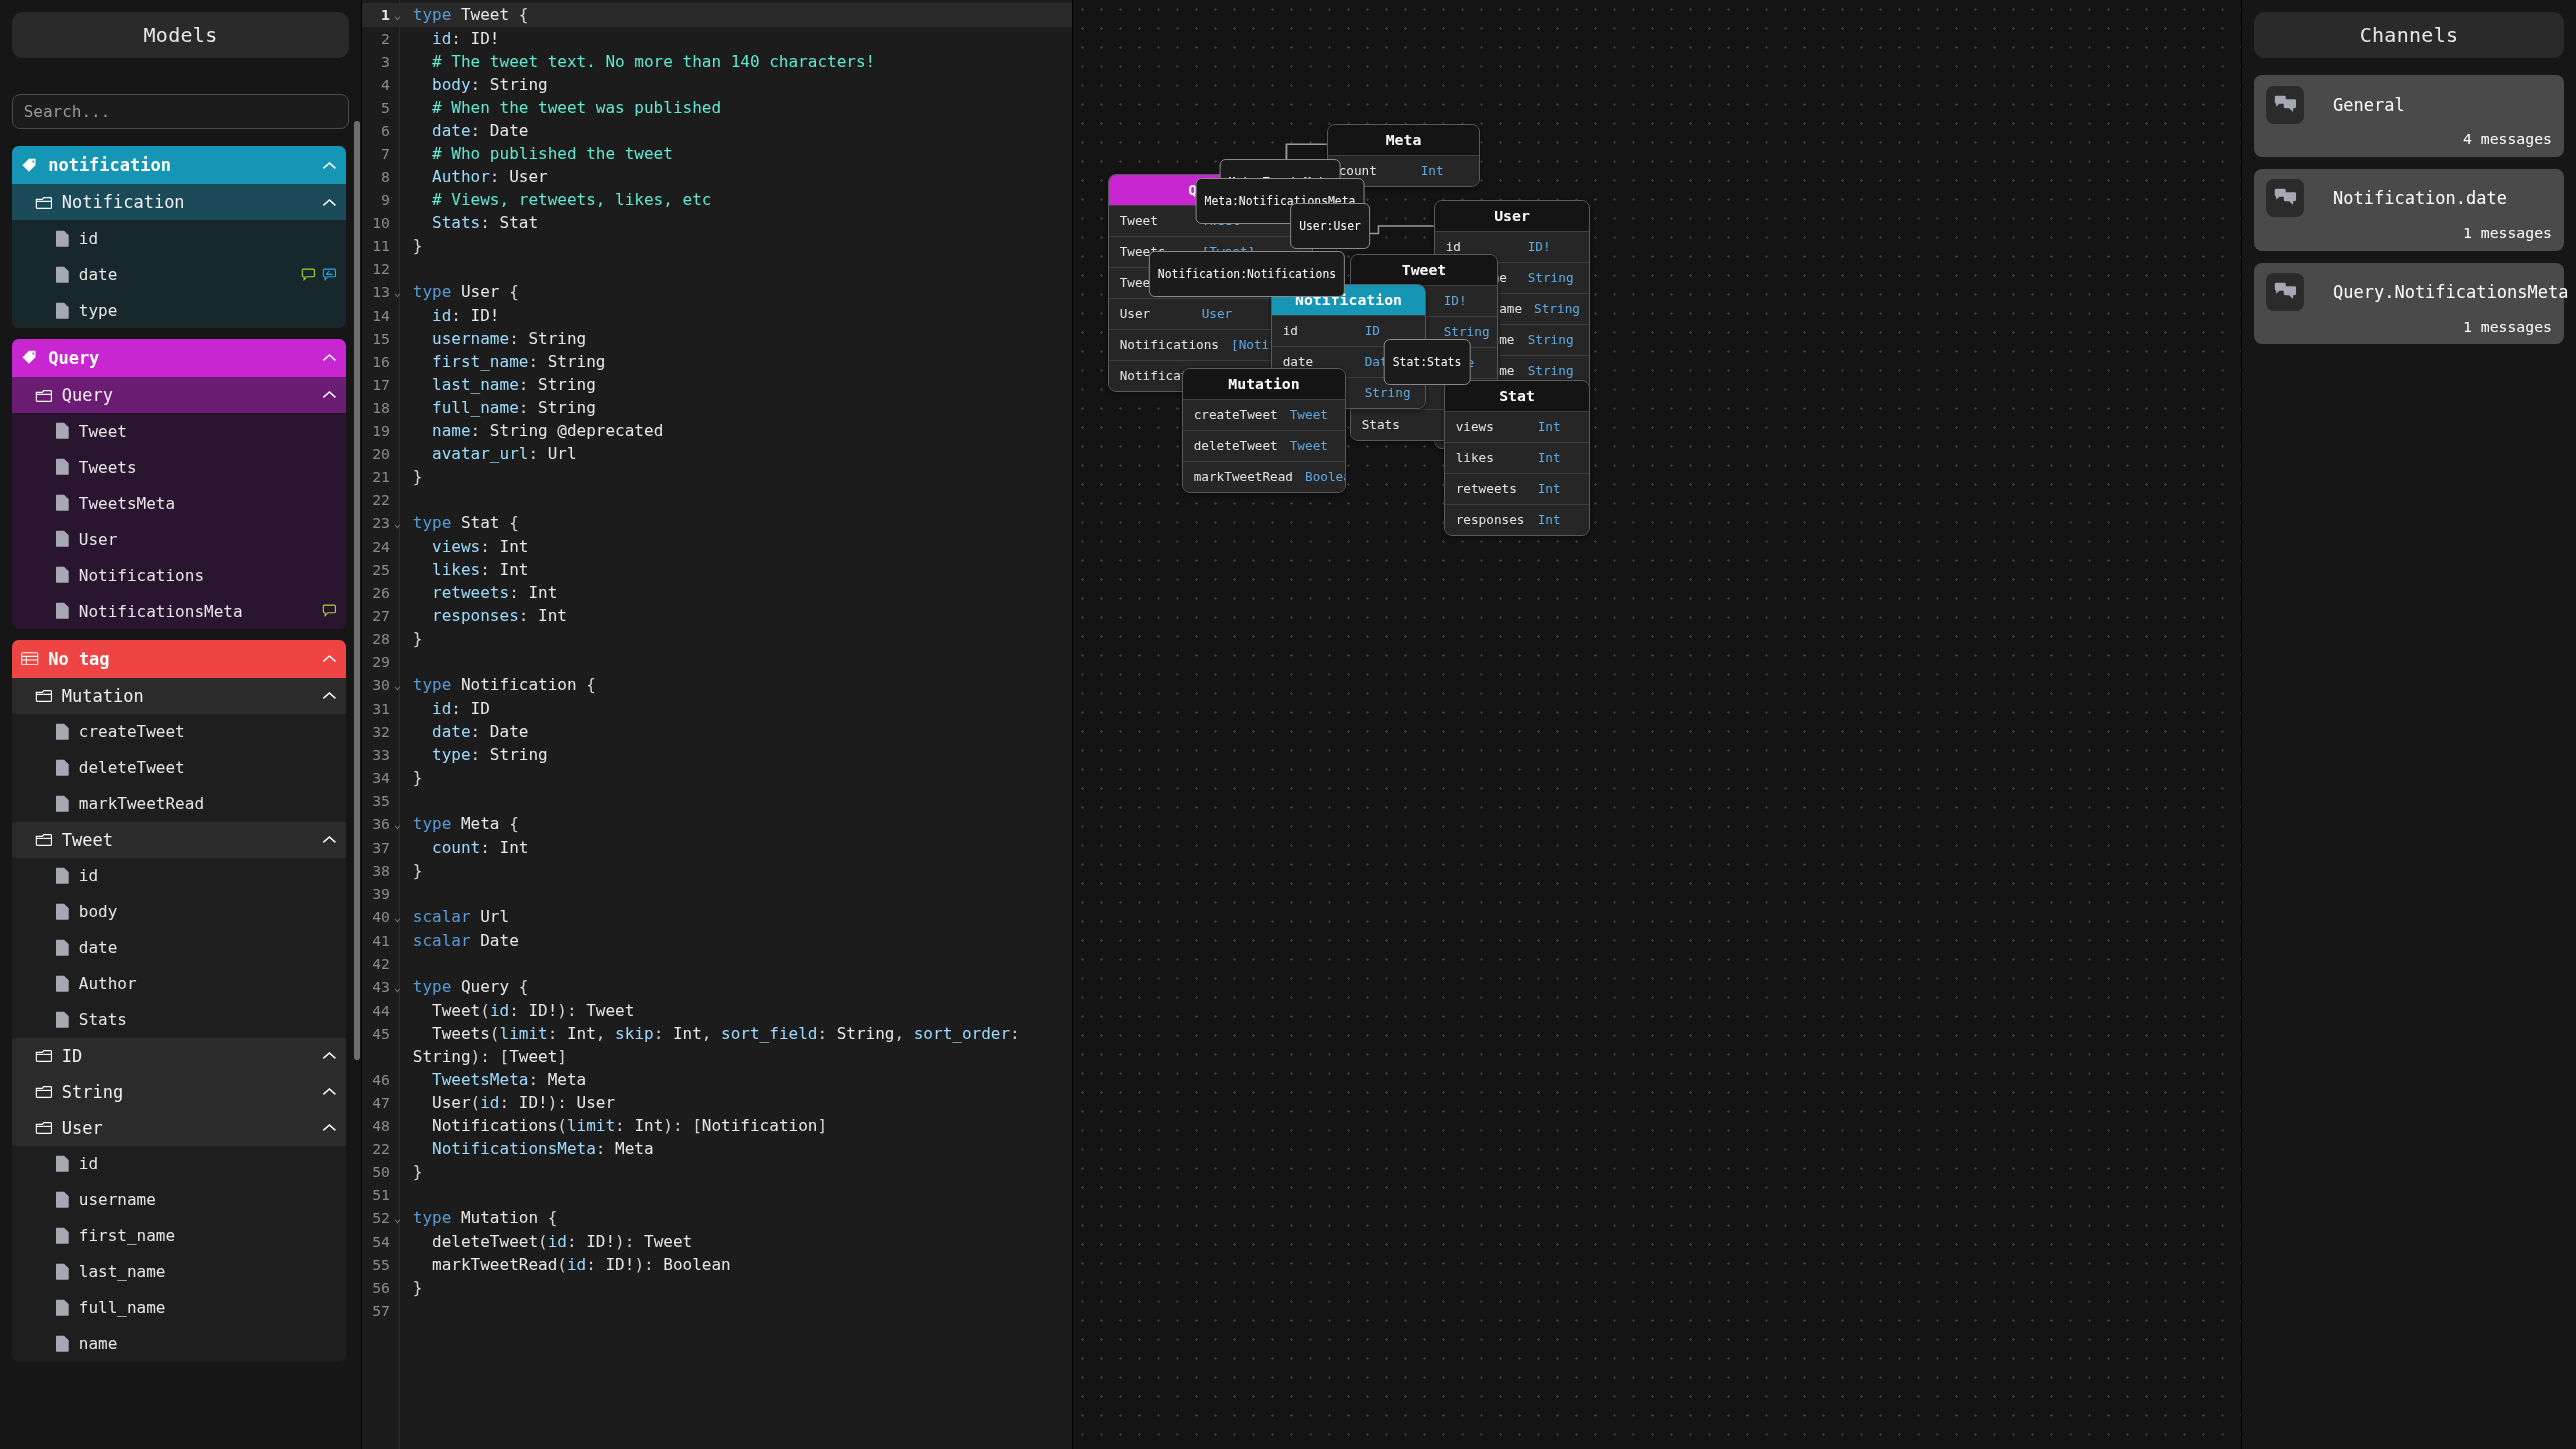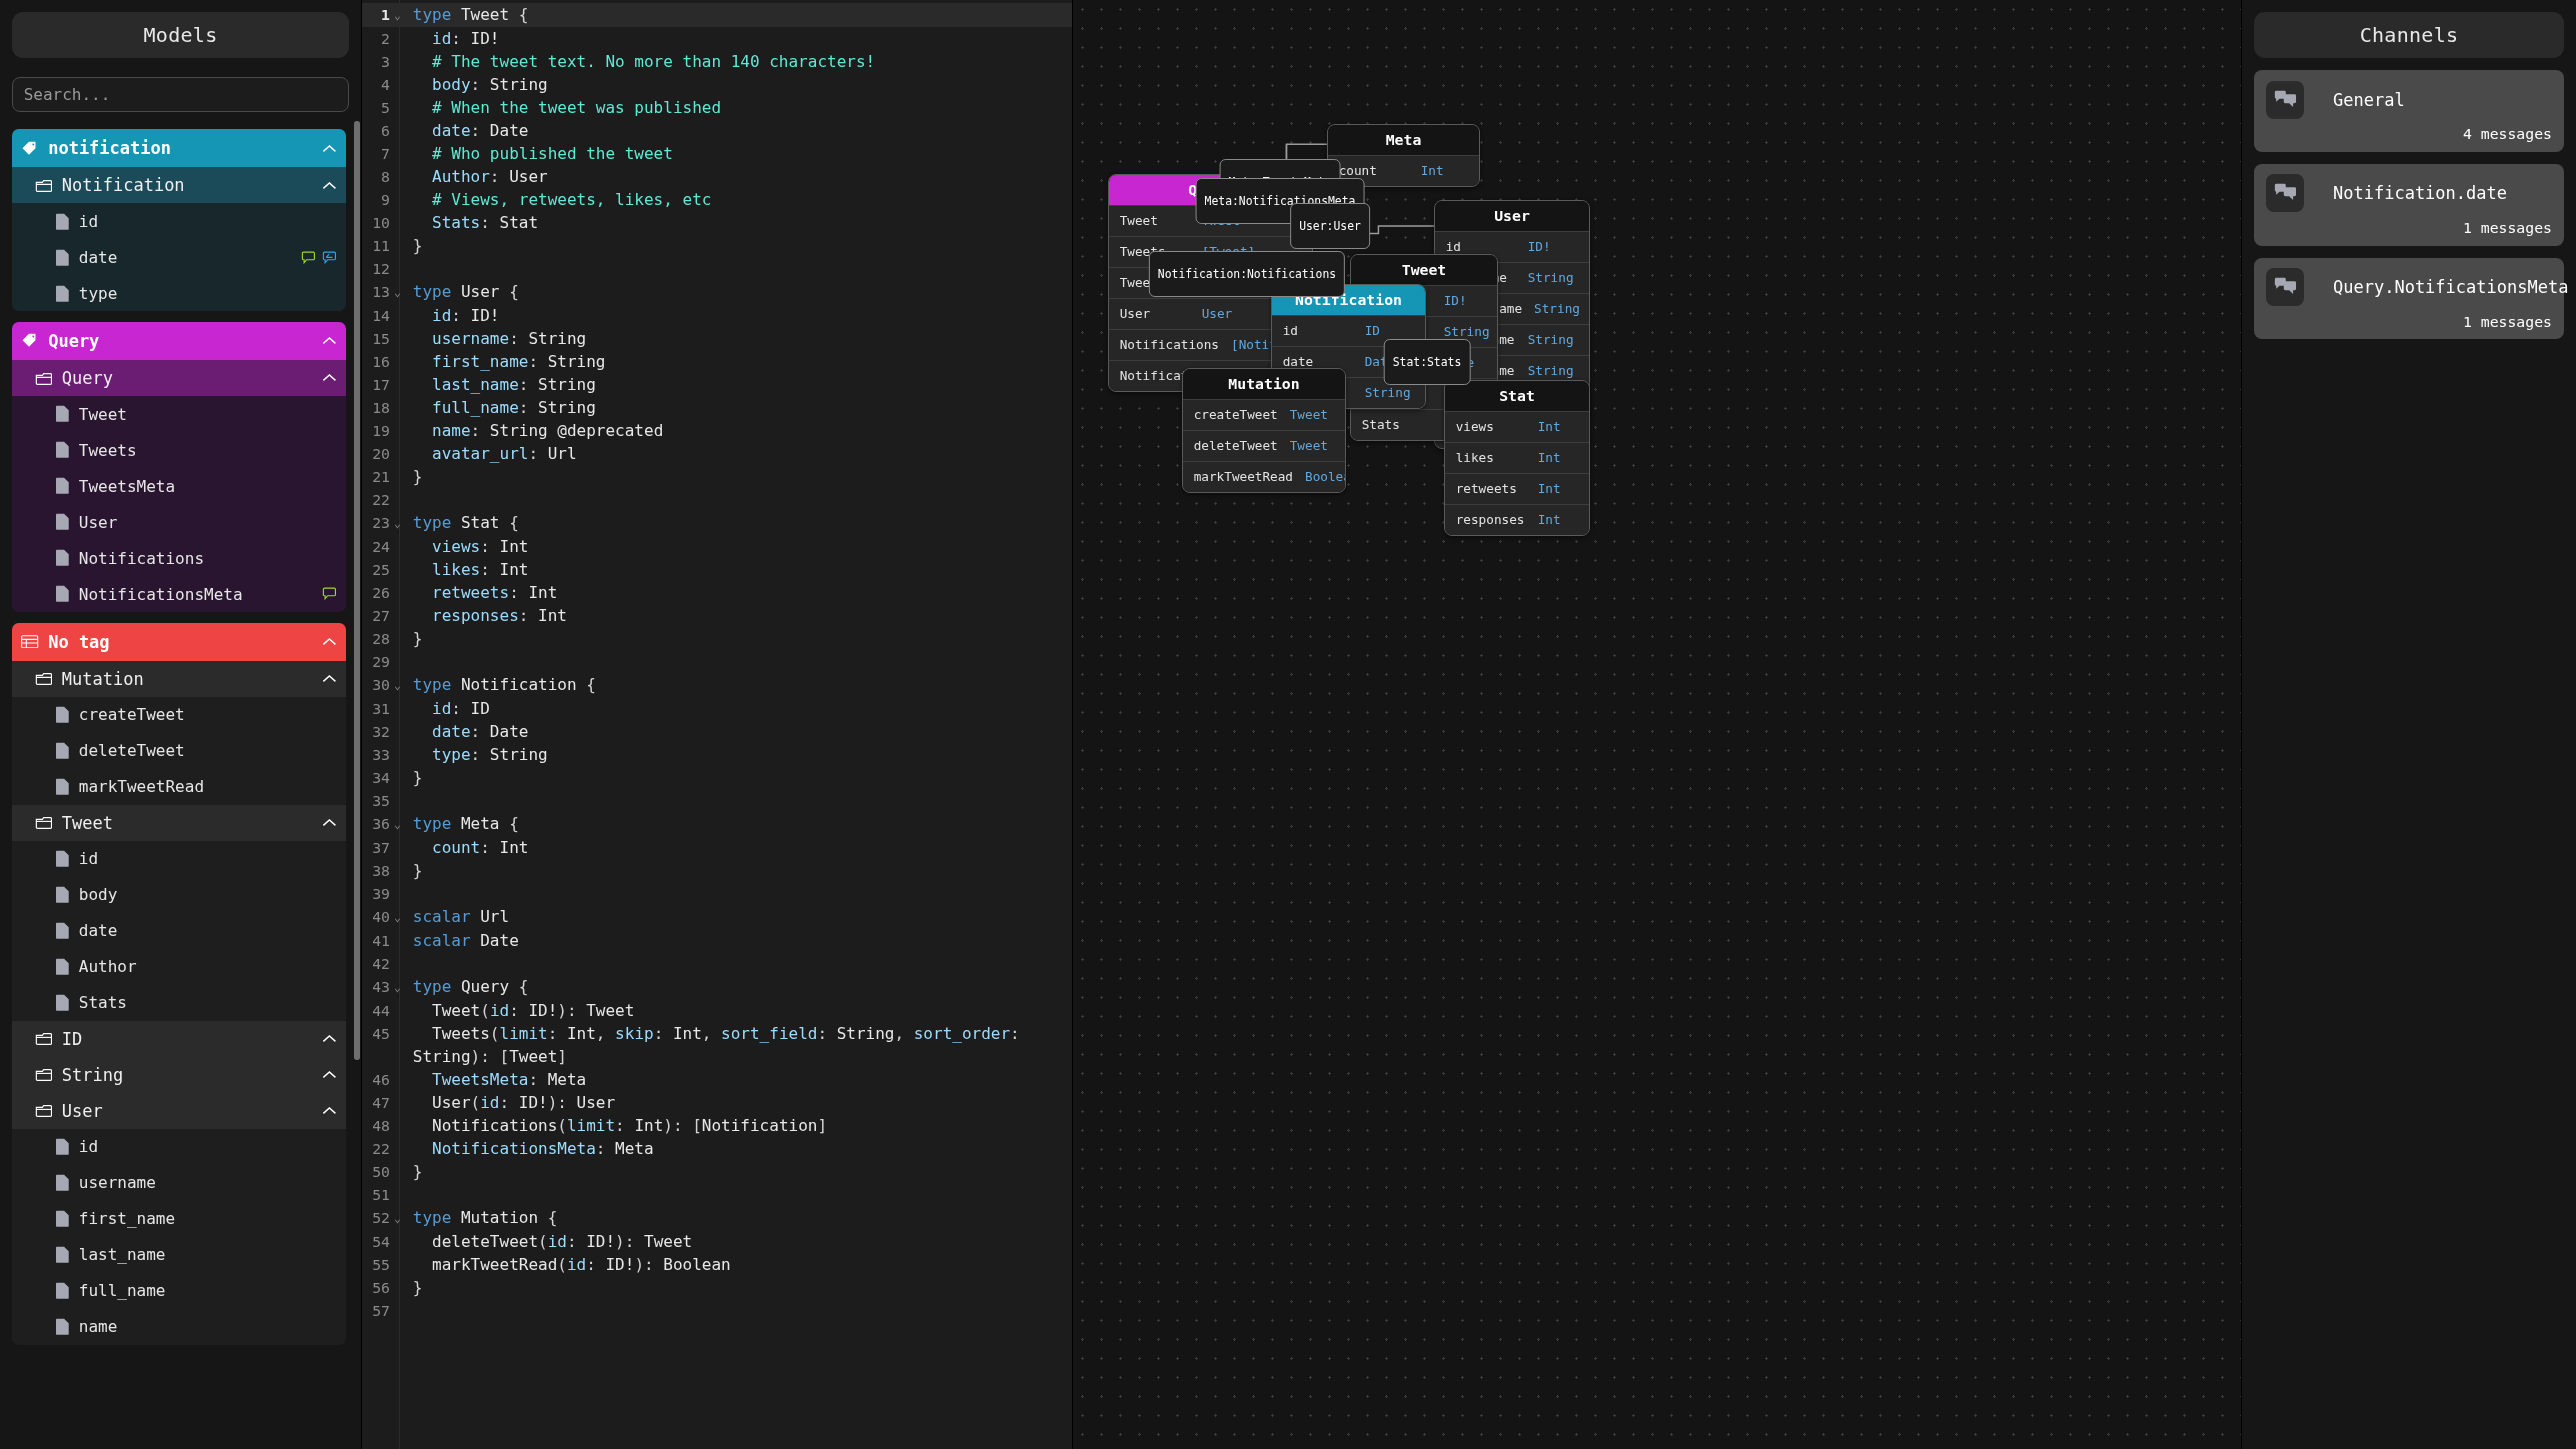--- a/index.html
+++ b/index.html
@@ -11,21 +11,21 @@
   }
   .app { display: flex; width: 2576px; height: 1449px; }
 
   
   .sidebar {
     width: 362px; height: 1449px; background: #161616;
     flex: 0 0 362px; position: relative;
     border-right: 0.7px solid #000;
   }
   .panel-title {
-    margin: 12px 12px 0 12px; height: 46px; border-radius: 11px;
+    margin: 12px 12px 17px 12px; height: 46px; border-radius: 11px;
     background: #2a2a2a; color: #e8e8e8;
     display: flex; align-items: center; justify-content: center;
     font-size: 20px; letter-spacing: 0.3px;
   }
   .search-wrap { padding: 19px 12px 0 12px; }
   .search-input {
     width: 100%; height: 35px; border-radius: 8px;
     background: #1c1c1c; border: 0.7px solid #4a4a4a;
     color: #d8d8d8; font-size: 16px; padding: 0 10.7px;
     font-family: "DejaVu Sans Mono", monospace; outline: none;

